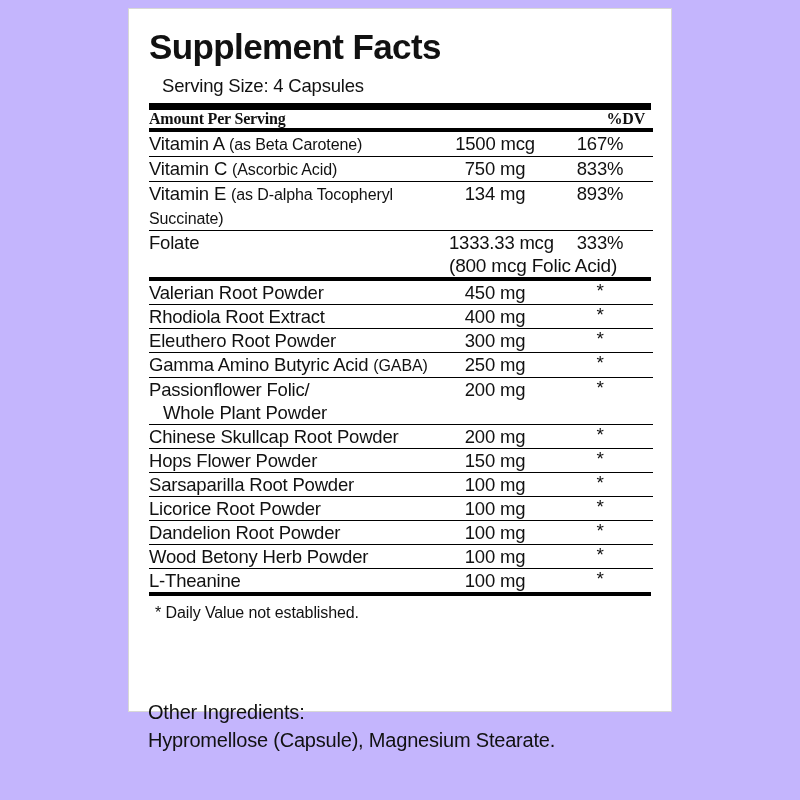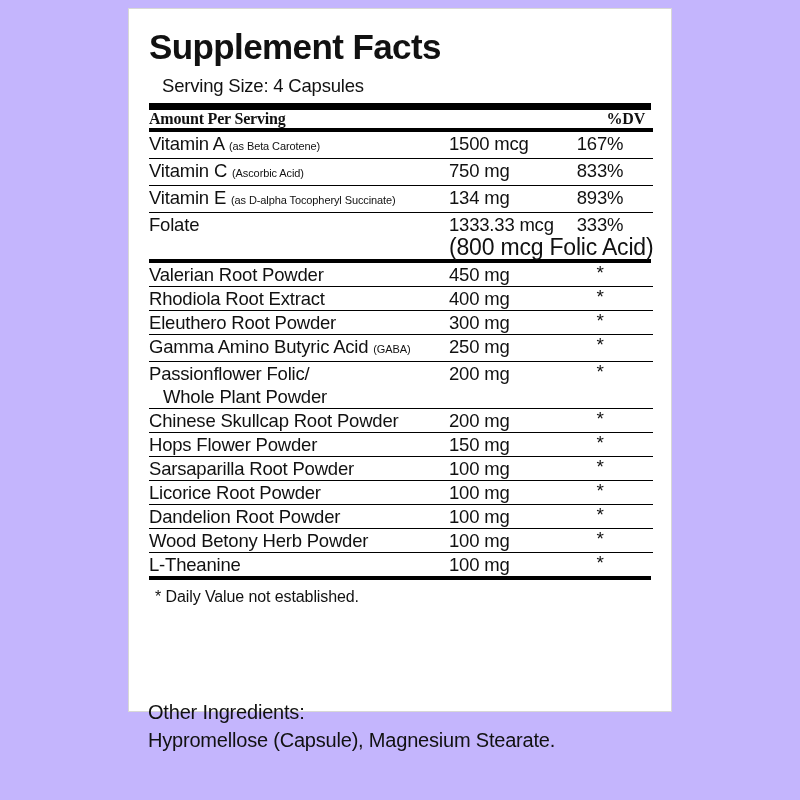--- a/index.html
+++ b/index.html
@@ -83,36 +83,36 @@
     text-align: right;
     padding-right: 8px;
   }
   .row td {
     font-size: 18.5px;
     letter-spacing: -0.2px;
     padding: 4px 0 5px 4px;
     line-height: 23px;
   }
   .row .col-amount {
-    text-align: left;
+    text-align: center;
     padding-right: 28px;
     padding-left: 0;
     white-space: nowrap;
   }
   .row .col-dv {
     text-align: center;
     padding-right: 22px;
     padding-left: 0;
   }
   .row.star .col-dv {
     font-size: 19px;
     line-height: 20px;
   }
   .sub {
-    font-size: 11px;
+    font-size: 16px;
     letter-spacing: -0.1px;
   }
   .sep td {
     padding: 0;
   }
   .sep hr {
     border: none;
     height: 1px;
     background: #000;
     margin: 0;
@@ -142,21 +142,21 @@
   .other-text {
     font-size: 20px;
     letter-spacing: -0.2px;
     line-height: 28px;
   }
   .folate-amount {
     white-space: nowrap;
   }
   .folate-sub {
     white-space: nowrap;
-    font-size: 23px;
+    font-size: 19px;
   }
 </style>
 </head>
 <body>
 
 <div class="page">
 
   <div class="panel">
     <div class="inner">
 

